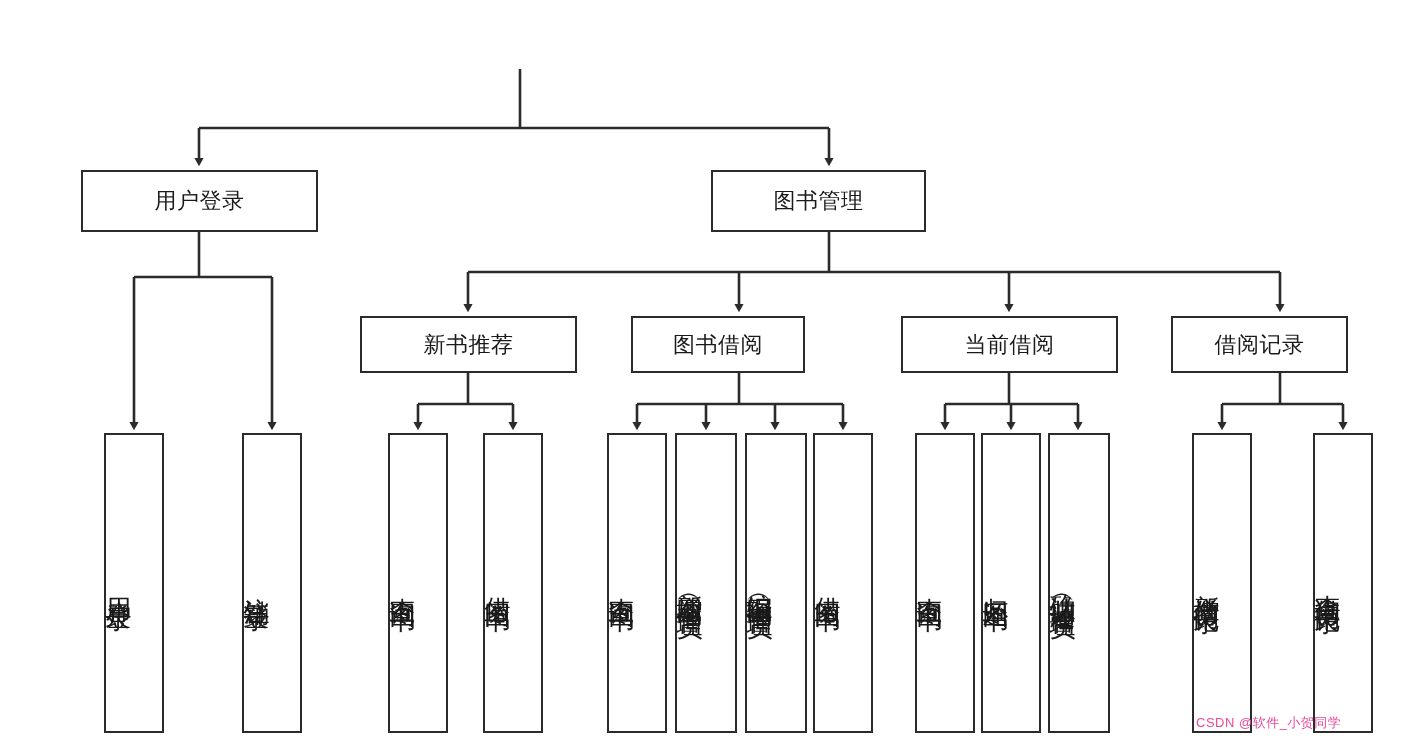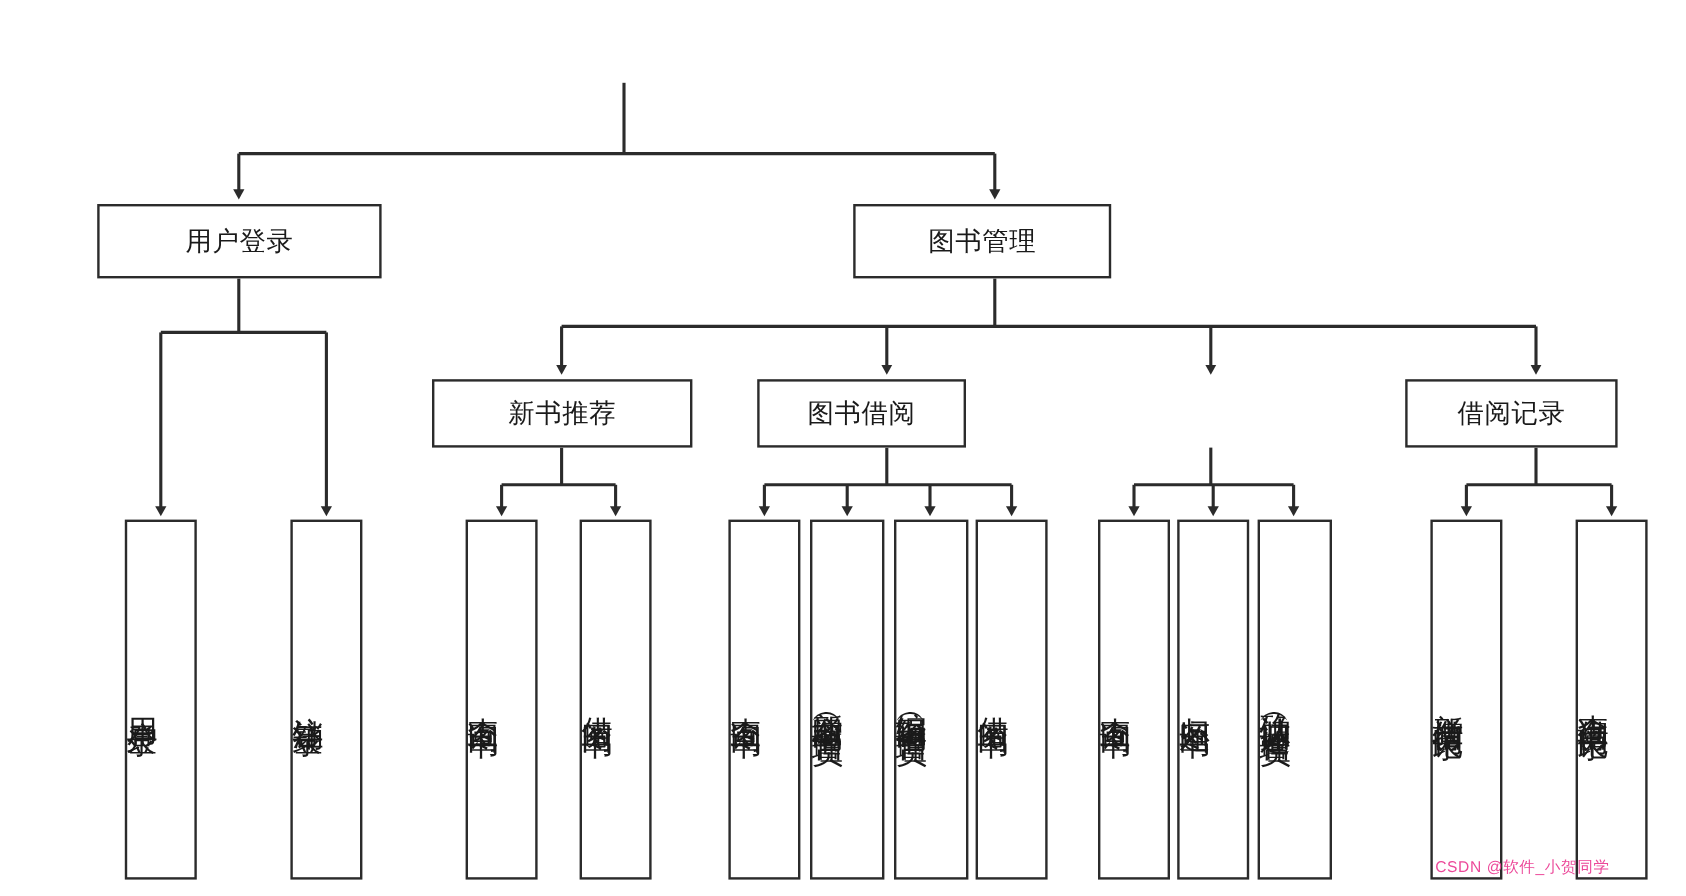--- a/index.html
+++ b/index.html
@@ -136,20 +136,23 @@
   <div class="node h-node" style="left:711px; top:170px; width:215px; height:62px;">
     <span class="node-label">图书管理</span>
   </div>
 
   <div class="node h-node" style="left:360px; top:316px; width:217px; height:57px;">
     <span class="node-label">新书推荐</span>
   </div>
   <div class="node h-node" style="left:631px; top:316px; width:174px; height:57px;">
     <span class="node-label">图书借阅</span>
   </div>
+  <div class="node h-node" style="left:901px; top:316px; width:217px; height:57px;">
+    <span class="node-label">当前借阅</span>
+  </div>
   <div class="node h-node" style="left:1171px; top:316px; width:177px; height:57px;">
     <span class="node-label">借阅记录</span>
   </div>
 
   <div class="node v-node center" style="left:104px; top:433px; width:60px; height:300px;">
     <span class="node-label">用户登录</span>
   </div>
   <div class="node v-node center" style="left:242px; top:433px; width:60px; height:300px;">
     <span class="node-label">注销登录</span>
   </div>

